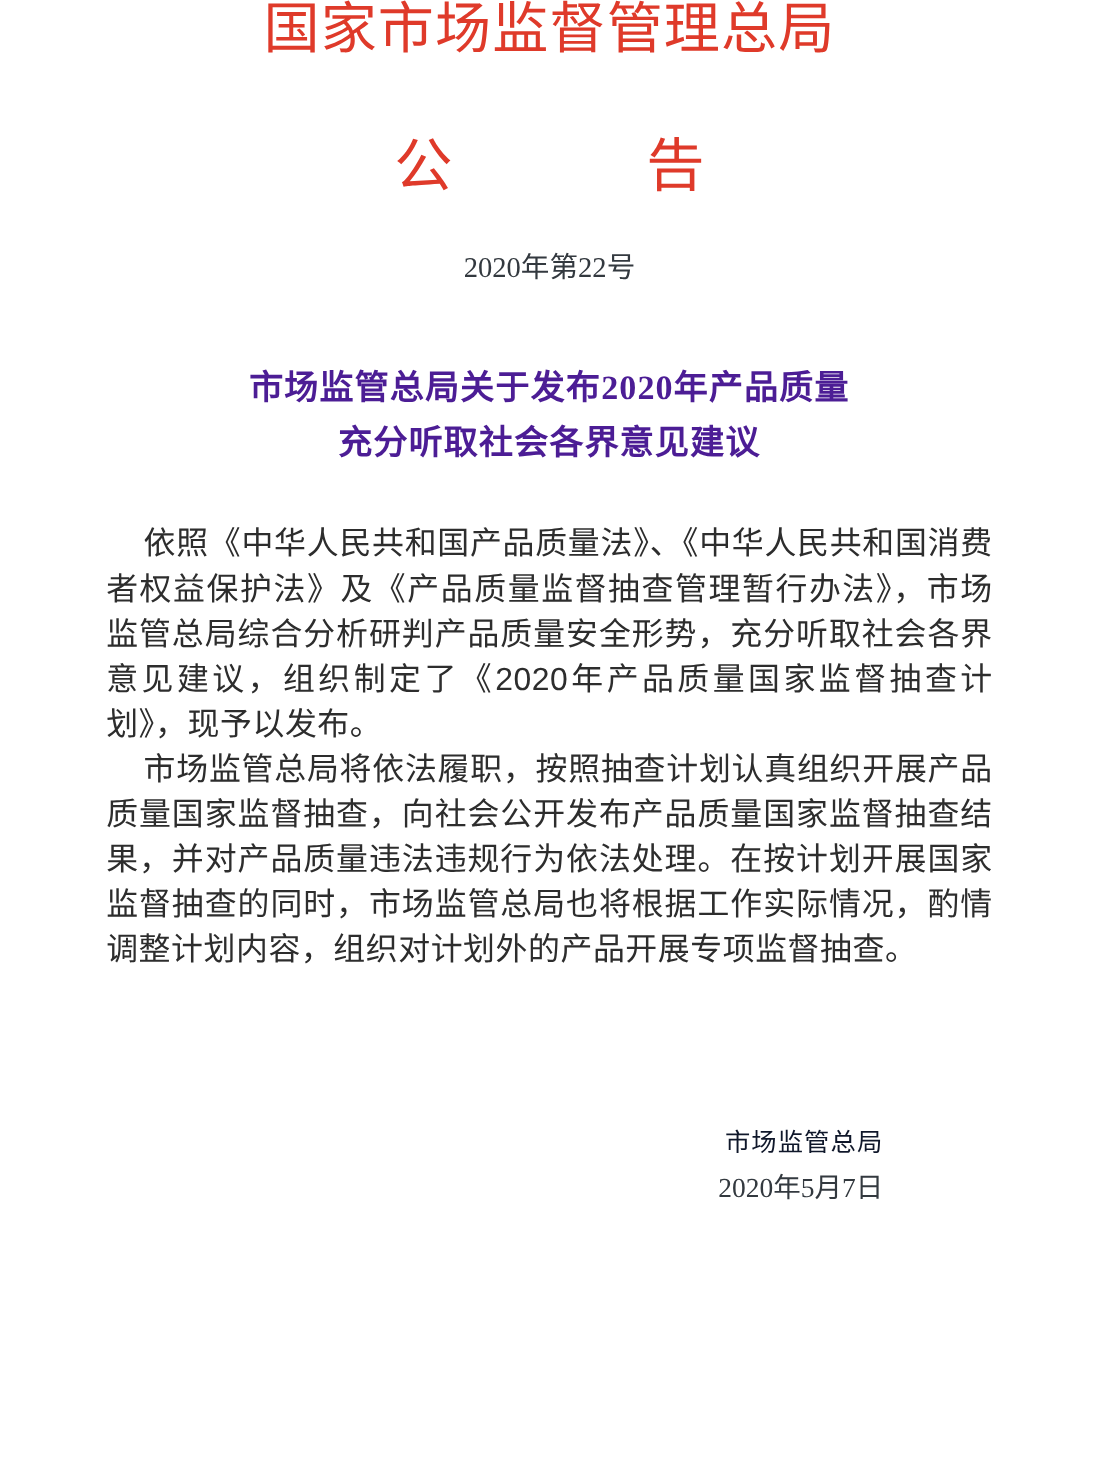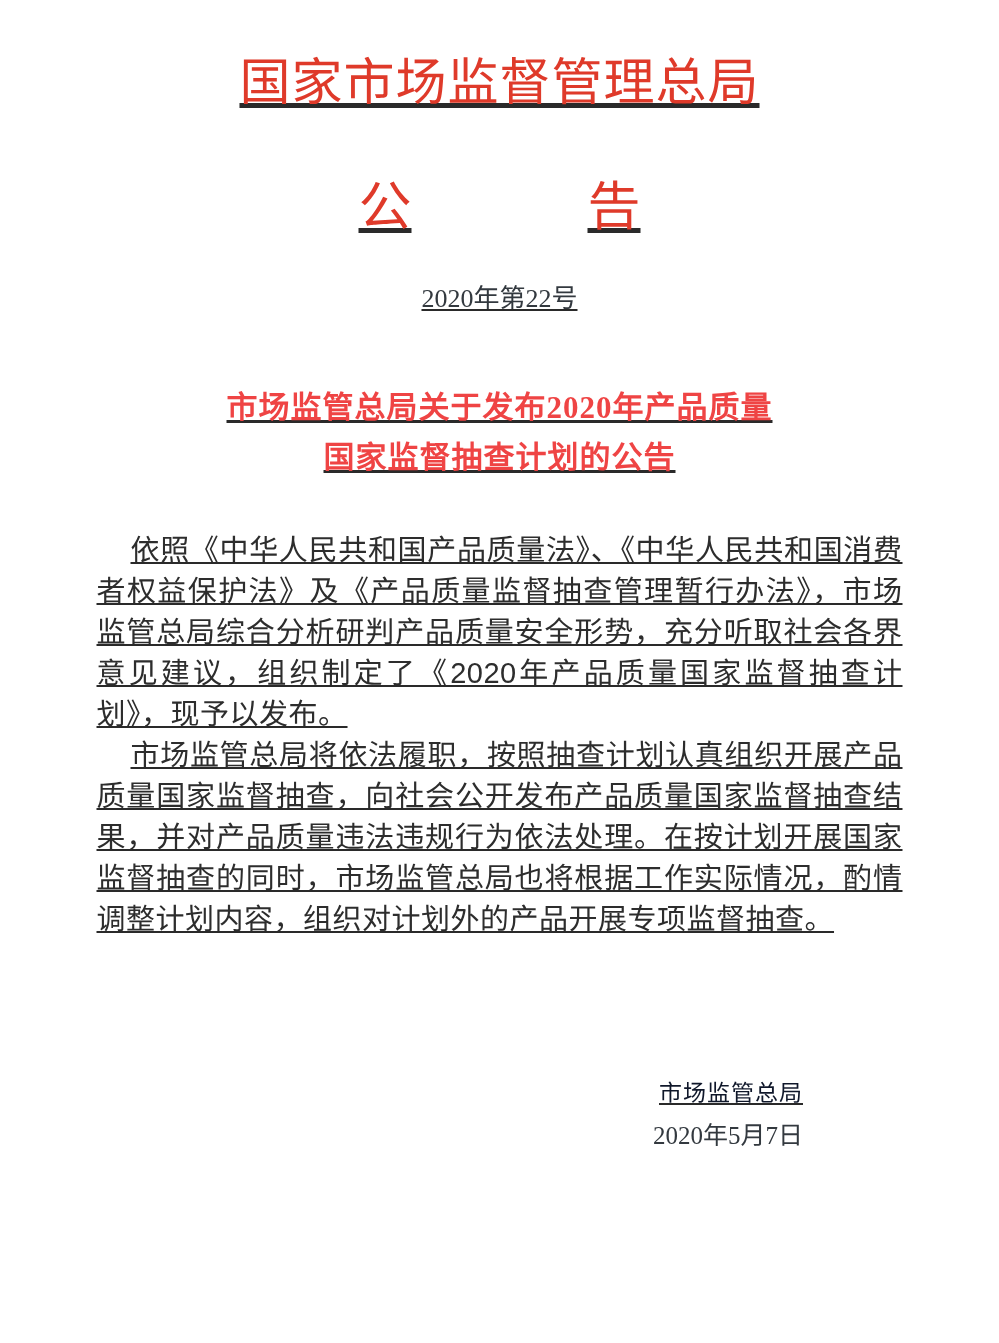--- a/index.html
+++ b/index.html
@@ -4,24 +4,22 @@
 <style>
   * { margin: 0; padding: 0; box-sizing: border-box; }
   html, body { background: #ffffff; }
   .page {
     position: relative;
     width: 999px;
     height: 1146px;
     margin: 0 auto;
     background: #ffffff;
     overflow: hidden;
-    padding-top: 55px;
     font-family: "Liberation Serif", "DejaVu Serif", serif;
     color: #2a2a2a;
-    text-decoration: underline;
   }
   .agency-title {
     text-align: center;
     font-size: 51px;
     line-height: 56px;
     font-weight: 500;
     color: #df3a2a;
     letter-spacing: 1px;
     white-space: nowrap;
   }
@@ -41,21 +39,21 @@
     font-size: 26px;
     line-height: 32px;
     color: #33393f;
   }
   .doc-title {
     margin-top: 68px;
     text-align: center;
     font-weight: bold;
     font-size: 31px;
     line-height: 50px;
-    color: #ef4444;
+    color: #4c1d95;
     letter-spacing: 1px;
   }
   .body-text {
     width: 806px;
     margin: 47px auto 0 auto;
     font-family: "Liberation Sans", "DejaVu Sans", sans-serif;
     font-size: 29px;
     line-height: 41px;
     text-align: justify;
     color: #2d2d2d;
@@ -92,21 +90,21 @@
 
   <div class="notice-type">
     <span>公</span>
     <span>告</span>
   </div>
 
   <div class="doc-number">2020年第22号</div>
 
   <div class="doc-title">
     <div>市场监管总局关于发布2020年产品质量</div>
-    <div>国家监督抽查计划的公告</div>
+    <div>充分听取社会各界意见建议</div>
   </div>
 
   <div class="body-text">
     <p>依照《中华人民共和国产品质量法》、《中华人民共和国消费者权益保护法》及《产品质量监督抽查管理暂行办法》，市场监管总局综合分析研判产品质量安全形势，充分听取社会各界意见建议，组织制定了《2020年产品质量国家监督抽查计划》，现予以发布。</p>
     <p>市场监管总局将依法履职，按照抽查计划认真组织开展产品质量国家监督抽查，向社会公开发布产品质量国家监督抽查结果，并对产品质量违法违规行为依法处理。在按计划开展国家监督抽查的同时，市场监管总局也将根据工作实际情况，酌情调整计划内容，组织对计划外的产品开展专项监督抽查。</p>
   </div>
 
   <div class="signoff">
     <div class="issuer">市场监管总局</div>
     <div class="issue-date">2020年5月7日</div>

